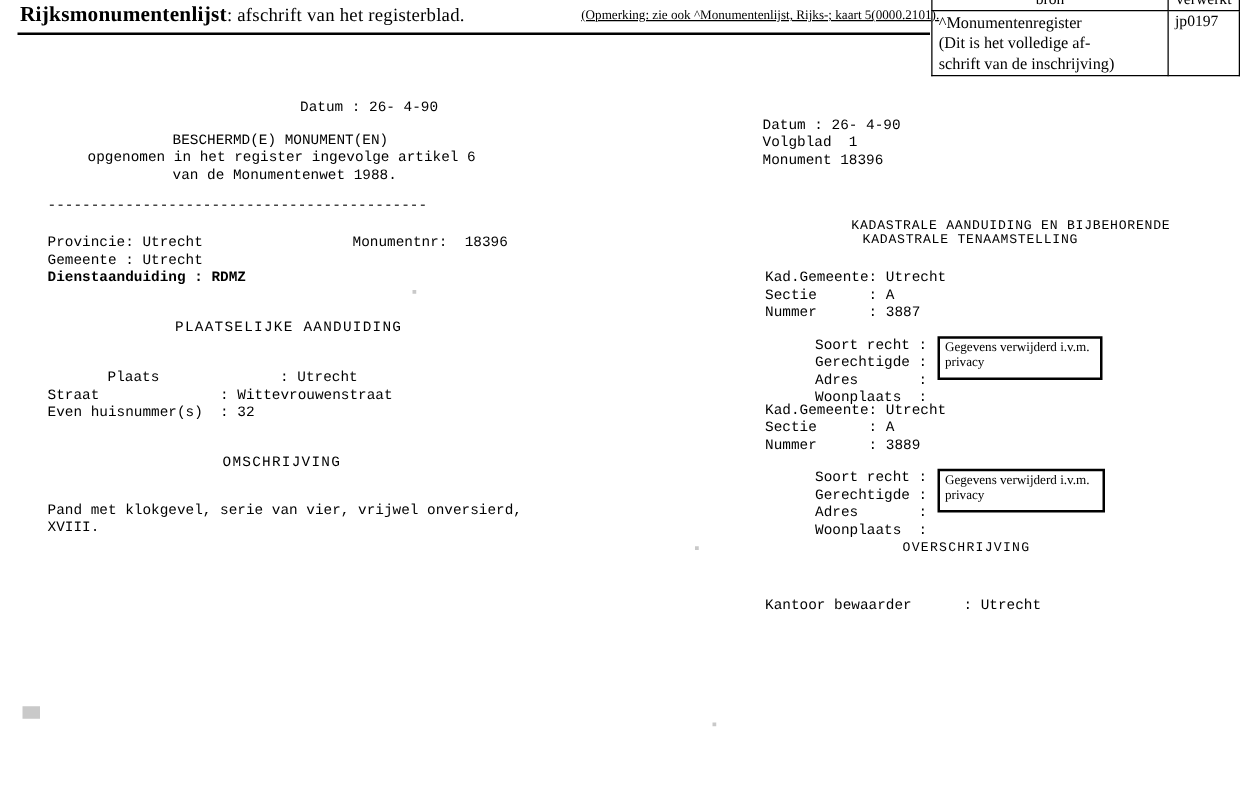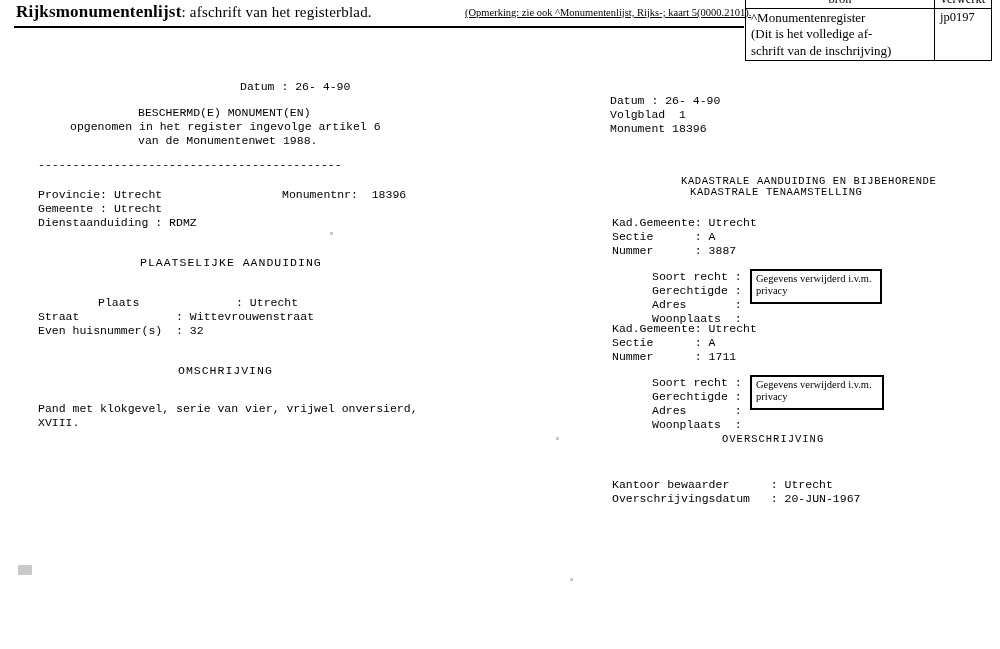--- a/index.html
+++ b/index.html
@@ -114,23 +114,23 @@
 
   
   .l-datum   { left: 240px; top: 6px; }
   .l-besch   { left: 138px; top: 32px; }
   .l-opge    { left: 70px;  top: 46px; }
   .l-vande   { left: 138px; top: 60px; }
   .l-dash    { left: 38px;  top: 84px; letter-spacing: 0px; }
   .l-prov    { left: 38px;  top: 114px; }
   .l-monr    { left: 282px; top: 114px; }
   .l-gem     { left: 38px;  top: 128px; }
-  .l-dienst  { left: 38px;  top: 142px; }
+  .l-dienst  { left: 38px;  top: 142px; font-weight: bold; }
   .l-plaatsaand { left: 140px; top: 182px; letter-spacing: 1px; }
-  .l-plaats  { left: 50px;  top: 222px; padding-left: 48px; }
+  .l-plaats  { left: 38px;  top: 222px; padding-left: 48px; }
   .l-straat  { left: 38px;  top: 236px; }
   .l-huis    { left: 38px;  top: 250px; }
   .l-omschr  { left: 178px; top: 290px; letter-spacing: 1px; }
   .l-omtext  { left: 38px;  top: 328px; }
 
   
   .r-datum   { left: 110px; top: 6px; }
   .r-volg    { left: 110px; top: 20px; }
   .r-mon     { left: 110px; top: 34px; }
   .r-kadhead1{ left: 160px; top: 86px; letter-spacing: 0.6px; font-size: 10.5px; padding-left: 21px; }
@@ -226,29 +226,28 @@
   <div class="blk r-num1">Nummer      : 3887</div>
   <div class="blk r-rechten1">Soort recht :
 Gerechtigde :
 Adres       :
 Woonplaats  :</div>
   <div class="redact redact-1">Gegevens verwijderd i.v.m.
 privacy</div>
 
   <div class="blk r-kg2">Kad.Gemeente: Utrecht</div>
   <div class="blk r-sec2">Sectie      : A</div>
-  <div class="blk r-num2">Nummer      : 1711</div>
+  <div class="blk r-num2">Nummer      : 3889</div>
   <div class="blk r-rechten2">Soort recht :
 Gerechtigde :
 Adres       :
 Woonplaats  :</div>
   <div class="redact redact-2">Gegevens verwijderd i.v.m.
 privacy</div>
 
   <div class="blk r-overhead">OVERSCHRIJVING</div>
   <div class="blk r-kantoor">Kantoor bewaarder      : Utrecht</div>
-  <div class="blk r-overdat">Overschrijvingsdatum   : 20-JUN-1967</div>
 </div>
 
 <div class="speck" style="left:18px; top:565px; width:14px; height:10px;"></div>
 <div class="speck" style="left:330px; top:232px; width:3px; height:3px;"></div>
 <div class="speck" style="left:570px; top:578px; width:3px; height:3px;"></div>
 <div class="speck" style="left:556px; top:437px; width:3px; height:3px;"></div>
 
 </body></html>

